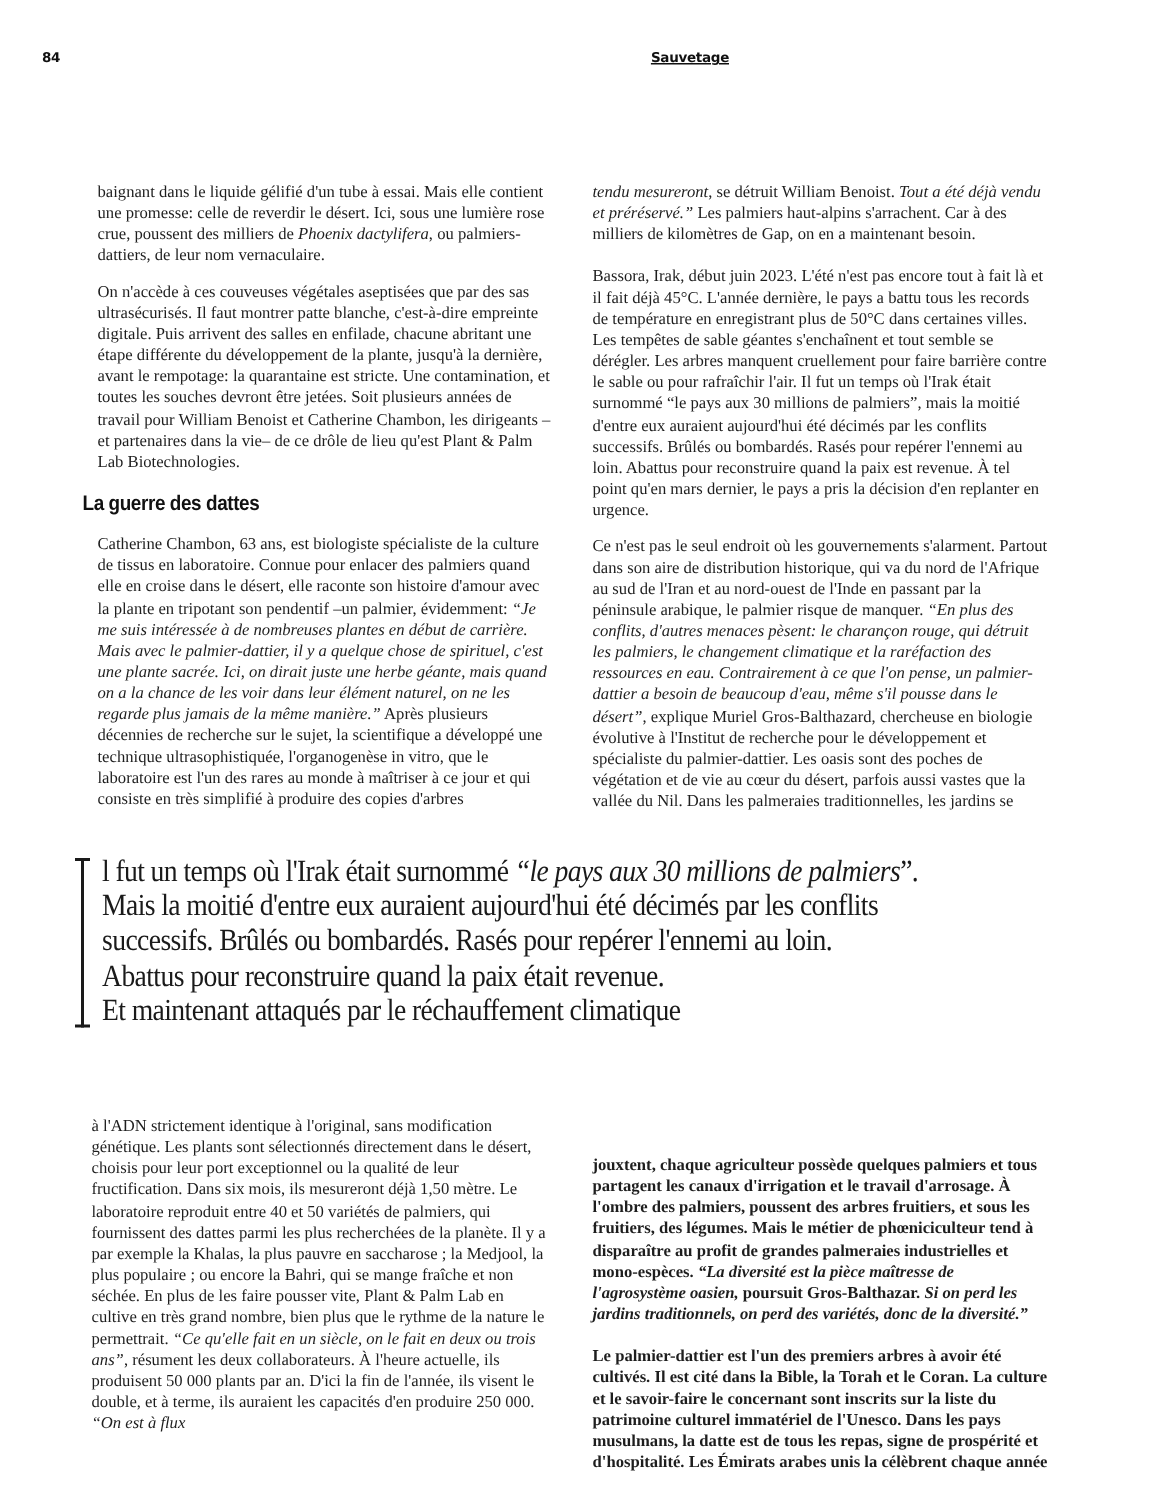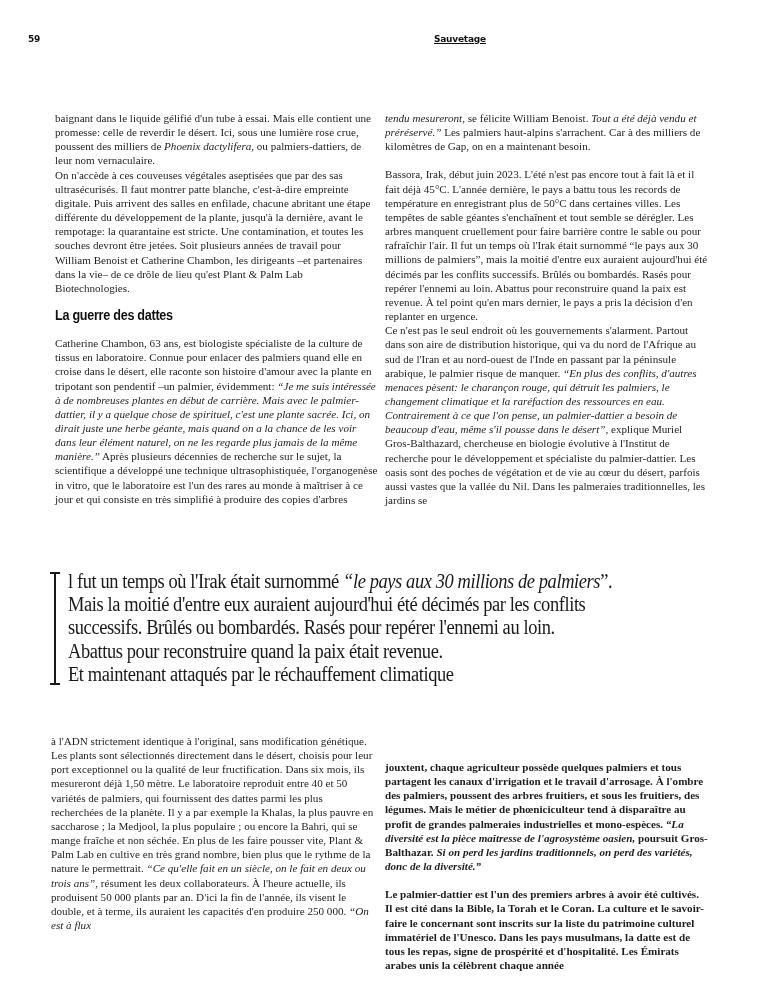--- a/index.html
+++ b/index.html
@@ -1,57 +1,57 @@
 <!DOCTYPE html>
 <html><head>
 <meta charset="utf-8">
 <style>
   html, body { margin: 0; padding: 0; background: #ffffff; }
   body { width: 768px; height: 1000px; position: relative; overflow: hidden; color: #1a1a1a; }
   .folio { position: absolute; top: 34px; font-family: "DejaVu Sans", sans-serif; font-weight: bold; font-size: 9px; color: #111; letter-spacing: -0.2px; }
   .folio.left { left: 28px; }
   .folio.right { right: 282px; left: auto; text-decoration: underline; }
   .col { position: absolute; width: 324px; font-family: "Liberation Serif", serif; font-size: 11.1px; line-height: 14.15px; color: #1e1e1e; }
-  .col p { margin: 0; }
+  .col p { margin: 10px; }
   .col p.gap { margin-top: 14px; }
   .col i { font-style: italic; }
   .top-left { left: 55px; top: 111px; }
   .top-right { left: 385px; top: 111px; }
   .bot-left { left: 51px; top: 734px; }
   .bot-right { left: 385px; top: 760px; font-weight: bold; }
   .subhead { font-family: "Liberation Sans", sans-serif; font-weight: bold; font-size: 14px; line-height: 16px; margin: 12px 0 13px 0; color: #111; letter-spacing: -0.3px; transform: scaleX(0.9); transform-origin: left; }
   .pullquote { position: absolute; left: 50px; top: 570px; width: 680px; }
   .pq-bracket { position: absolute; left: 0; top: 2px; width: 10px; height: 113px; }
   .pq-bracket .bar { position: absolute; left: 4px; top: 0; width: 2px; height: 113px; background: #1a1a1a; }
   .pq-bracket .cap { position: absolute; left: 0; width: 10px; height: 2px; background: #1a1a1a; }
   .pq-text { position: absolute; left: 18px; top: 0; font-family: "Liberation Serif", serif; font-size: 20.5px; line-height: 23.2px; color: #1a1a1a; letter-spacing: -0.45px; transform: scaleX(0.9); transform-origin: left; white-space: nowrap; }
   .pq-text i { font-style: italic; }
 </style>
 </head>
 <body>
 
 <div>
 
-  <div class="folio left">59</div>
+  <div class="folio left">84</div>
   <div class="folio right">Sauvetage</div>
 
   <div class="col top-left">
     <p>
       <span>baignant dans le liquide gélifié d'un tube à essai. Mais elle contient une promesse: celle de reverdir le désert. Ici, sous une lumière rose crue, poussent des milliers de </span><i>Phoenix dactylifera</i><span>, ou palmiers-dattiers, de leur nom vernaculaire.</span>
     </p>
     <p>On n'accède à ces couveuses végétales aseptisées que par des sas ultrasécurisés. Il faut montrer patte blanche, c'est-à-dire empreinte digitale. Puis arrivent des salles en enfilade, chacune abritant une étape différente du développement de la plante, jusqu'à la dernière, avant le rempotage: la quarantaine est stricte. Une contamination, et toutes les souches devront être jetées. Soit plusieurs années de travail pour William Benoist et Catherine Chambon, les dirigeants –et partenaires dans la vie– de ce drôle de lieu qu'est Plant &amp; Palm Lab Biotechnologies.</p>
     <h3 class="subhead">La guerre des dattes</h3>
     <p>
       <span>Catherine Chambon, 63 ans, est biologiste spécialiste de la culture de tissus en laboratoire. Connue pour enlacer des palmiers quand elle en croise dans le désert, elle raconte son histoire d'amour avec la plante en tripotant son pendentif –un palmier, évidemment: </span><i>“Je me suis intéressée à de nombreuses plantes en début de carrière. Mais avec le palmier-dattier, il y a quelque chose de spirituel, c'est une plante sacrée. Ici, on dirait juste une herbe géante, mais quand on a la chance de les voir dans leur élément naturel, on ne les regarde plus jamais de la même manière.”</i><span> Après plusieurs décennies de recherche sur le sujet, la scientifique a développé une technique ultrasophistiquée, l'organogenèse in vitro, que le laboratoire est l'un des rares au monde à maîtriser à ce jour et qui consiste en très simplifié à produire des copies d'arbres</span>
     </p>
   </div>
 
   <div class="col top-right">
     <p>
-      <i>tendu mesureront</i><span>, se félicite William Benoist. </span><i>Tout a été déjà vendu et préréservé.”</i><span> Les palmiers haut-alpins s'arrachent. Car à des milliers de kilomètres de Gap, on en a maintenant besoin.</span>
+      <i>tendu mesureront</i><span>, se détruit William Benoist. </span><i>Tout a été déjà vendu et préréservé.”</i><span> Les palmiers haut-alpins s'arrachent. Car à des milliers de kilomètres de Gap, on en a maintenant besoin.</span>
     </p>
     <p class="gap">Bassora, Irak, début juin 2023. L'été n'est pas encore tout à fait là et il fait déjà 45°C. L'année dernière, le pays a battu tous les records de température en enregistrant plus de 50°C dans certaines villes. Les tempêtes de sable géantes s'enchaînent et tout semble se dérégler. Les arbres manquent cruellement pour faire barrière contre le sable ou pour rafraîchir l'air. Il fut un temps où l'Irak était surnommé “le pays aux 30 millions de palmiers”, mais la moitié d'entre eux auraient aujourd'hui été décimés par les conflits successifs. Brûlés ou bombardés. Rasés pour repérer l'ennemi au loin. Abattus pour reconstruire quand la paix est revenue. À tel point qu'en mars dernier, le pays a pris la décision d'en replanter en urgence.</p>
     <p>
       <span>Ce n'est pas le seul endroit où les gouvernements s'alarment. Partout dans son aire de distribution historique, qui va du nord de l'Afrique au sud de l'Iran et au nord-ouest de l'Inde en passant par la péninsule arabique, le palmier risque de manquer. </span><i>“En plus des conflits, d'autres menaces pèsent: le charançon rouge, qui détruit les palmiers, le changement climatique et la raréfaction des ressources en eau. Contrairement à ce que l'on pense, un palmier-dattier a besoin de beaucoup d'eau, même s'il pousse dans le désert”</i><span>, explique Muriel Gros-Balthazard, chercheuse en biologie évolutive à l'Institut de recherche pour le développement et spécialiste du palmier-dattier. Les oasis sont des poches de végétation et de vie au cœur du désert, parfois aussi vastes que la vallée du Nil. Dans les palmeraies traditionnelles, les jardins se</span>
     </p>
   </div>
 
   <div class="pullquote">
     <div class="pq-bracket">
       <div class="cap" style="top:0"></div>

